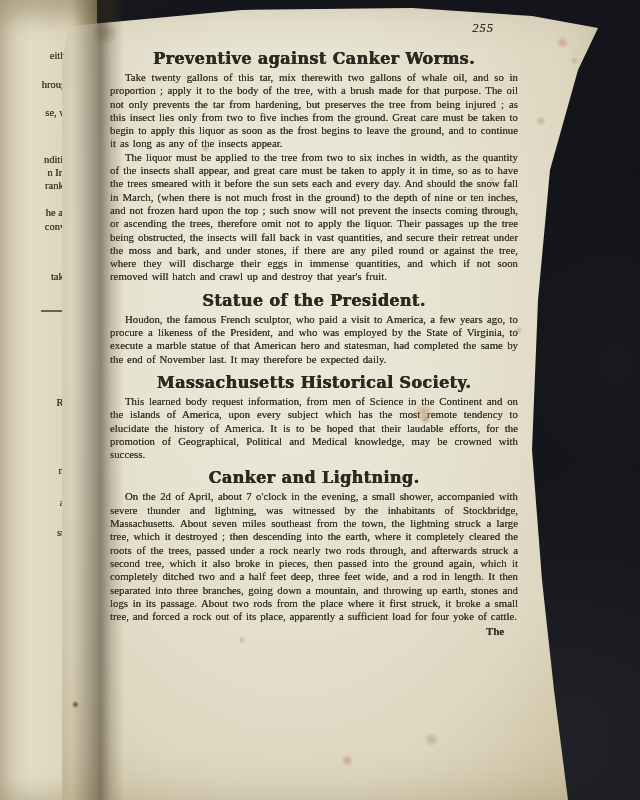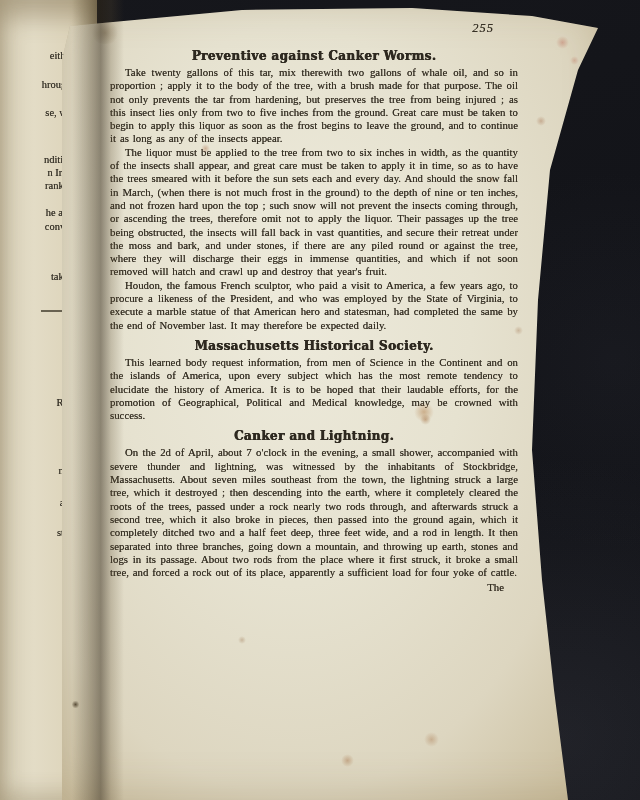--- a/index.html
+++ b/index.html
@@ -30,26 +30,26 @@
     box-shadow:inset 0 0 46px rgba(125,100,58,.28);
     clip-path:polygon(8px 26px,180px 10px,350px 8px,470px 16px,536px 28px,
       516px 70px,488px 170px,476px 300px,470px 450px,480px 580px,492px 690px,
       506px 800px,0px 800px,0px 60px);}
   .page-inner{position:absolute;left:48px;top:18px;width:408px;color:#383226;
     text-shadow:0 0 .6px rgba(52,46,36,.9);}
   .running-head{position:relative;height:24px;margin-bottom:2px;}
   .head-title{position:absolute;left:53%;transform:translateX(-50%);top:2px;
     font-size:13.5px;letter-spacing:5px;word-spacing:6px;white-space:nowrap;color:#2f2a20;}
   .page-num{position:absolute;right:24px;top:3px;font-size:12.5px;letter-spacing:1px;font-style:italic;}
-  h3.blackletter{margin:7px 0 3px;text-align:center;font-size:12px;font-weight:bold;
+  h3.blackletter{margin:7px 0 3px;text-align:center;font-size:16px;font-weight:bold;
     font-family:"DejaVu Serif",serif;letter-spacing:.4px;color:#2e2920;
     text-shadow:.5px 0 0 #2e2920, 0 0 .5px rgba(46,41,32,.8);transform:scaleY(1.04);}
   p.body-text{margin:0;font-size:10.8px;line-height:13.3px;text-align:justify;
     text-indent:15px;word-spacing:1.2px;}
-  .catchword{margin-top:2px;text-align:right;padding-right:14px;font-size:10.8px;}
+  .catchword{margin-top:2px;text-align:right;padding-right:14px;font-size:10.8px;font-weight:bold;}
   .spot{position:absolute;border-radius:50%;pointer-events:none;z-index:4;}
 </style>
 </head>
 <body>
 
 <div class="photo">
   <div class="backdrop"></div>
 
   <div class="left-page">
     <span class="frag" style="top:50px">either as</span>
@@ -86,20 +86,21 @@
         <span class="page-num">255</span>
       </div>
 
       <div>
         <h3 class="blackletter">Preventive against Canker Worms.</h3>
         <p class="body-text">Take twenty gallons of this tar, mix therewith two gallons of whale oil, and so in proportion ; apply it to the body of the tree, with a brush made for that purpose.  The oil not only prevents the tar from hardening, but preserves the tree from being injured ; as this insect lies only from two to five inches from the ground.  Great care must be taken to begin to apply this liquor as soon as the frost begins to leave the ground, and to continue it as long as any of the insects appear.</p>
         <p class="body-text">The liquor must be applied to the tree from two to six inches in width, as the quantity of the insects shall appear, and great care must be taken to apply it in time, so as to have the trees smeared with it before the sun sets each and every day.  And should the snow fall in March, (when there is not much frost in the ground) to the depth of nine or ten inches, and not frozen hard upon the top ; such snow will not prevent the insects coming through, or ascending the trees, therefore omit not to apply the liquor. Their passages up the tree being obstructed, the insects will fall back in vast quantities, and secure their retreat under the moss and bark, and under stones, if there are any piled round or against the tree, where they will discharge their eggs in immense quantities, and which if not soon removed will hatch and crawl up and destroy that year's fruit.</p>
       </div>
 
       <div>
+        <h3 class="blackletter">Statue of the President.</h3>
         <p class="body-text">Houdon, the famous French sculptor, who paid a visit to America, a few years ago, to procure a likeness of the President, and who was employed by the State of Virginia, to execute a marble statue of that American hero and statesman, had completed the same by the end of November last.   It may therefore be expected daily.</p>
       </div>
 
       <div>
         <h3 class="blackletter">Massachusetts Historical Society.</h3>
         <p class="body-text">This learned body request information, from men of Science in the Continent and on the islands of America, upon every subject which has the most remote tendency to elucidate the history of America.  It is to be hoped that their laudable efforts, for the promotion of Geographical, Political and Medical knowledge, may be crowned with success.</p>
       </div>
 
       <div>
         <h3 class="blackletter">Canker and Lightning.</h3>

